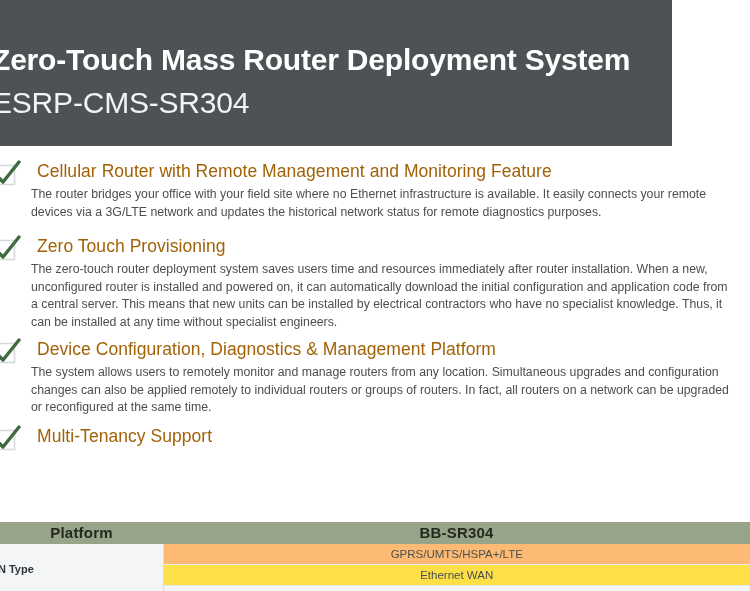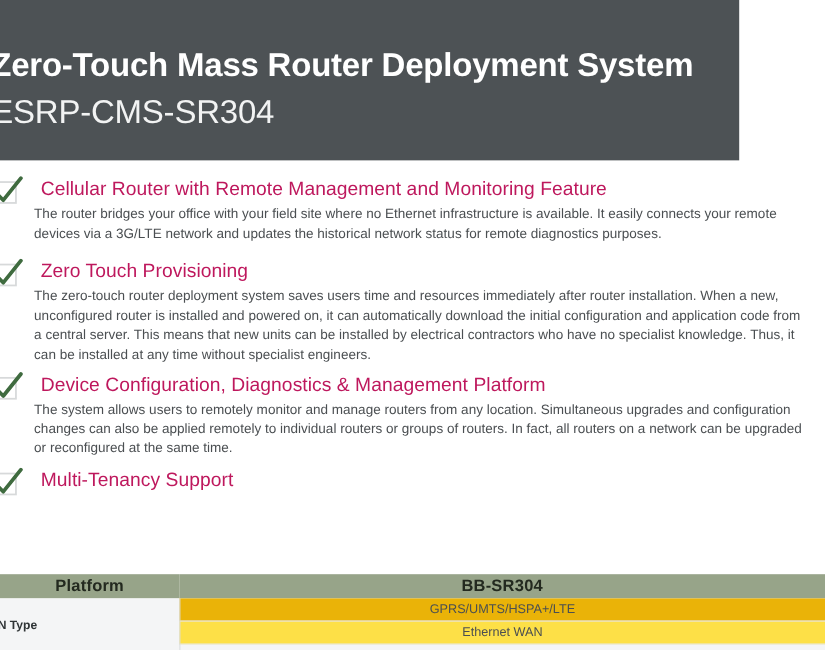--- a/index.html
+++ b/index.html
@@ -81,21 +81,21 @@
   }
   .feature-body {
     position: absolute;
     left: 31px;
     top: 0;
     width: 700px;
   }
   .feature-heading {
     font-size: 17.5px;
     font-weight: normal;
-    color: #be185d;
+    color: #a16207;
     line-height: 22px;
     margin: 0;
     padding: 0 0 4px 6px;
     letter-spacing: 0.05px;
   }
   .feature-text {
     font-size: 12.3px;
     color: #4b4f52;
     line-height: 17.5px;
     margin: 0;
@@ -150,21 +150,21 @@
   }
   .row-value {
     font-size: 11.5px;
     color: #4b4f52;
     text-align: center;
     height: 20px;
     line-height: 20px;
     border-bottom: 1px solid #e7eaec;
   }
   .row-value.alt {
-    background: #eab308;
+    background: #fdba74;
   }
   .row-value.plain {
     background: #fde047;
   }
   .spacer-row td {
     height: 8px;
     background: #f4f5f6;
     border-right: 1px solid #dcdfe1;
   }
   .spacer-row td.v {

